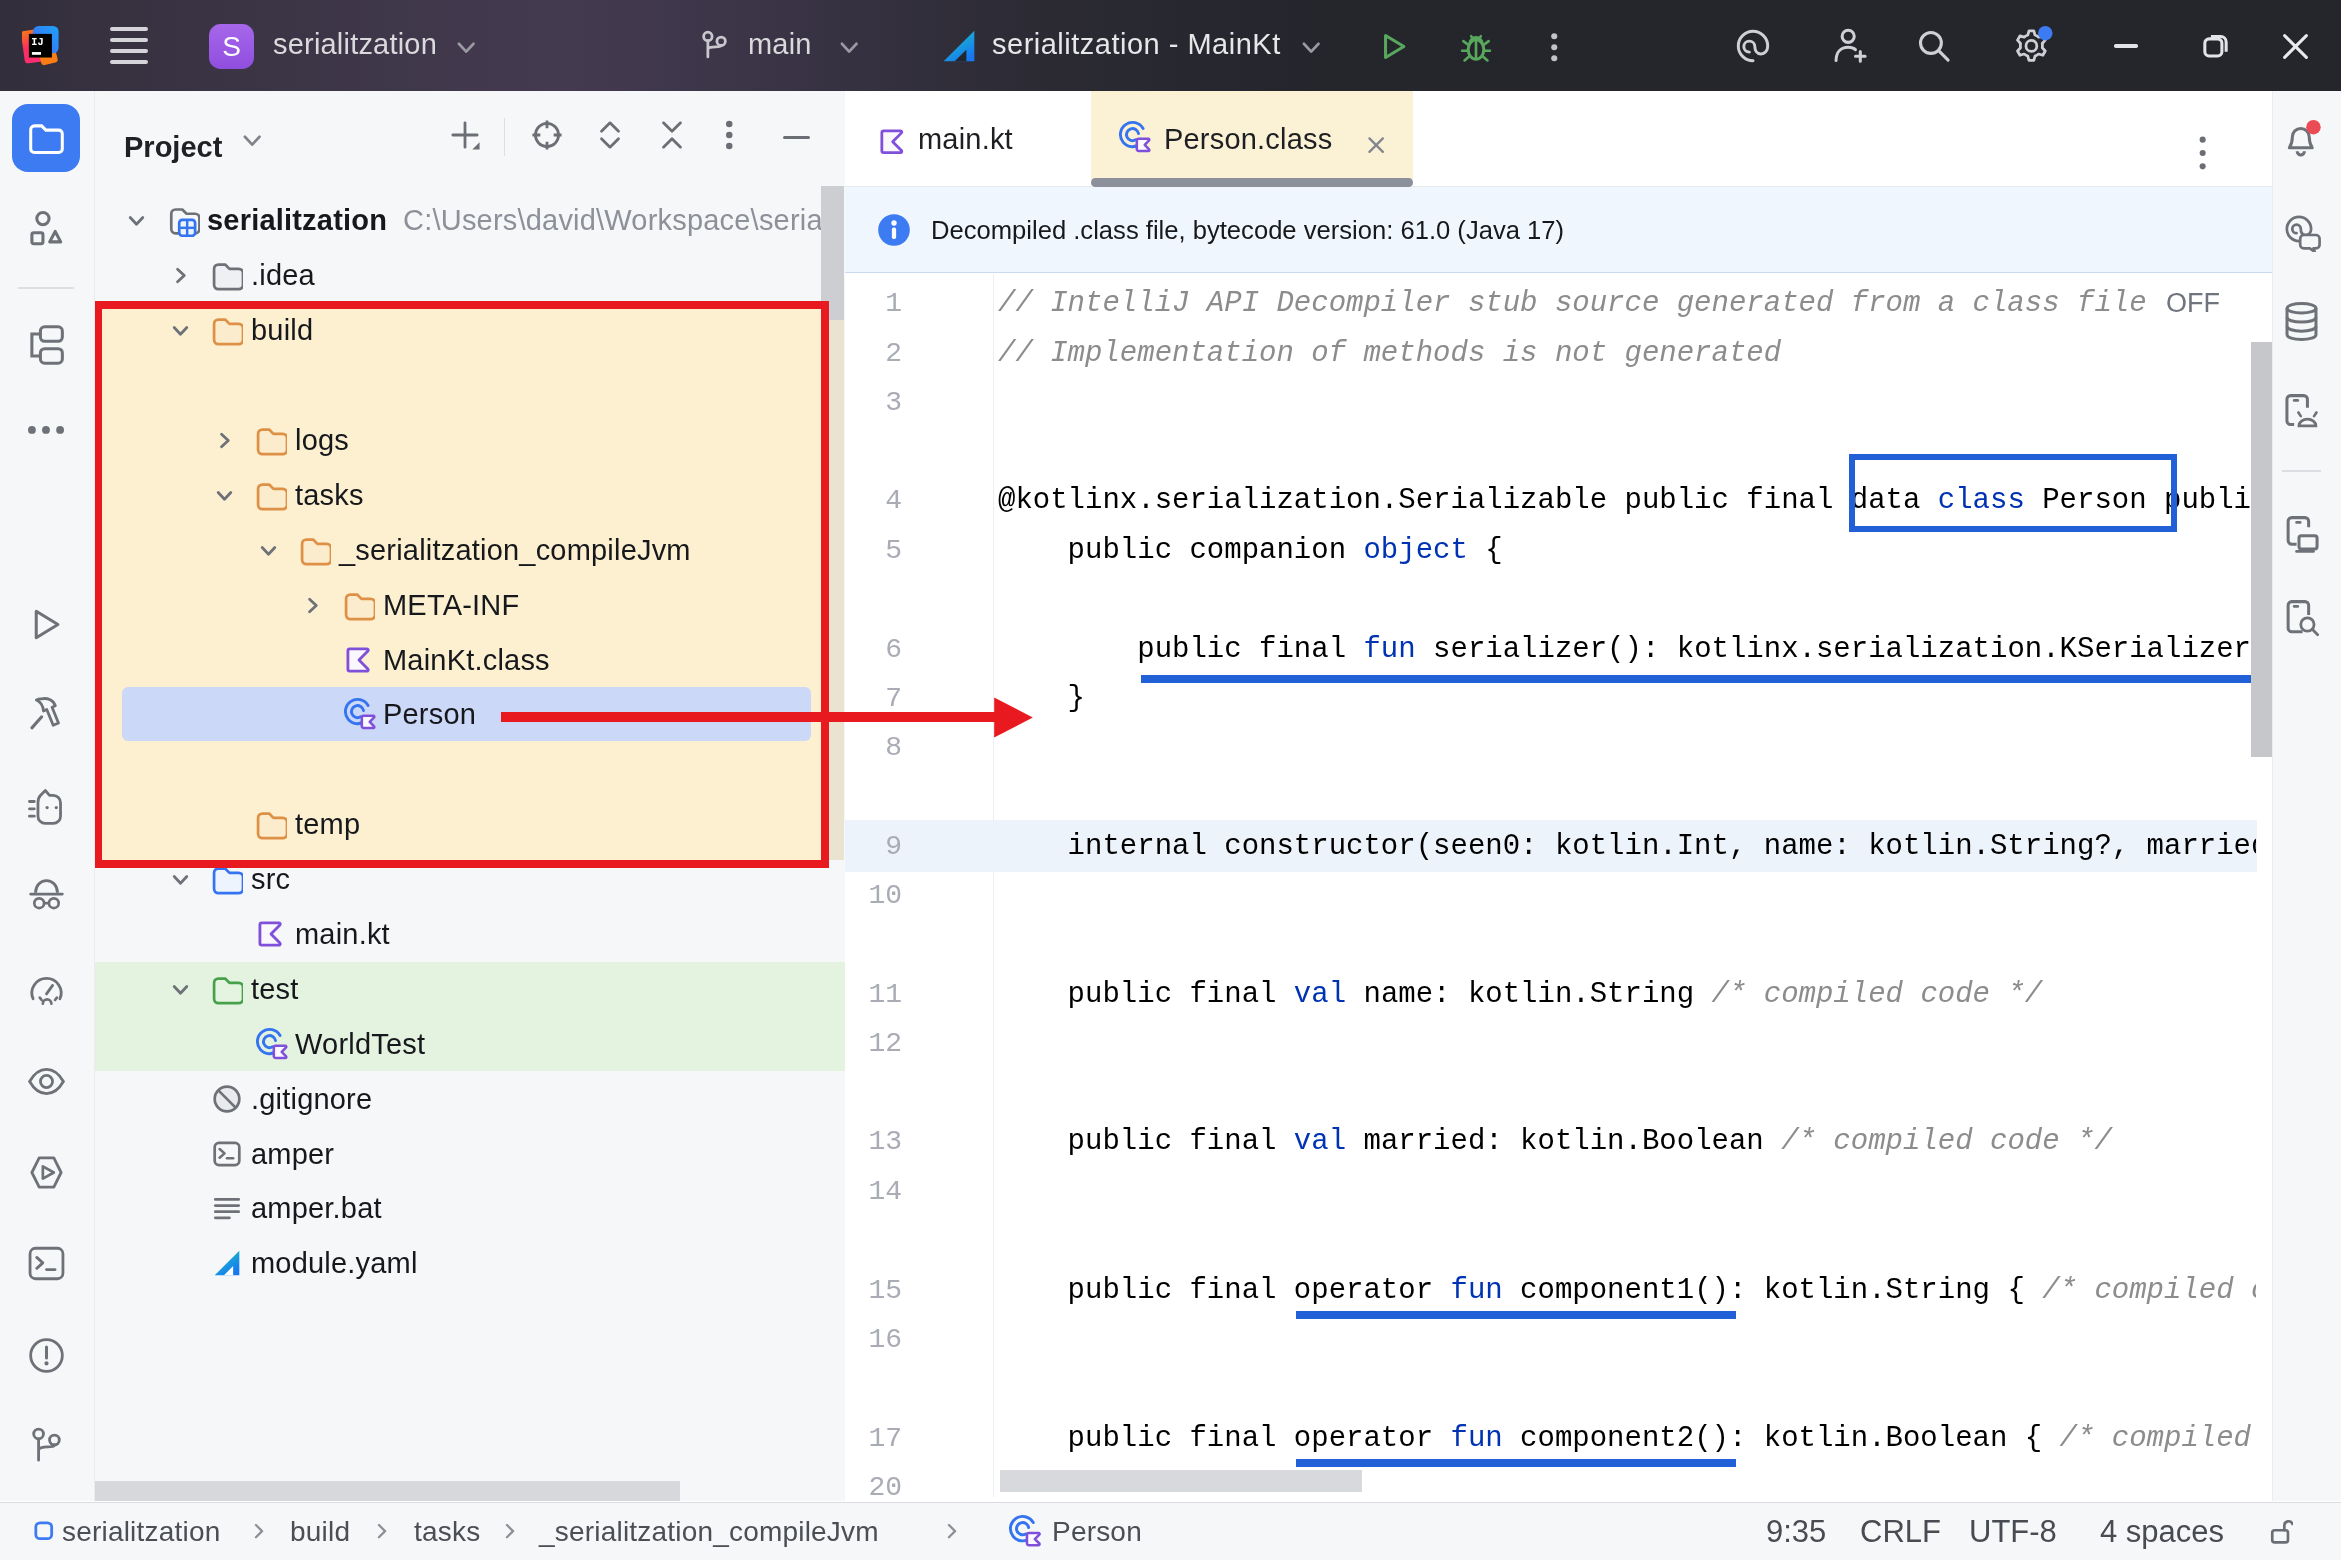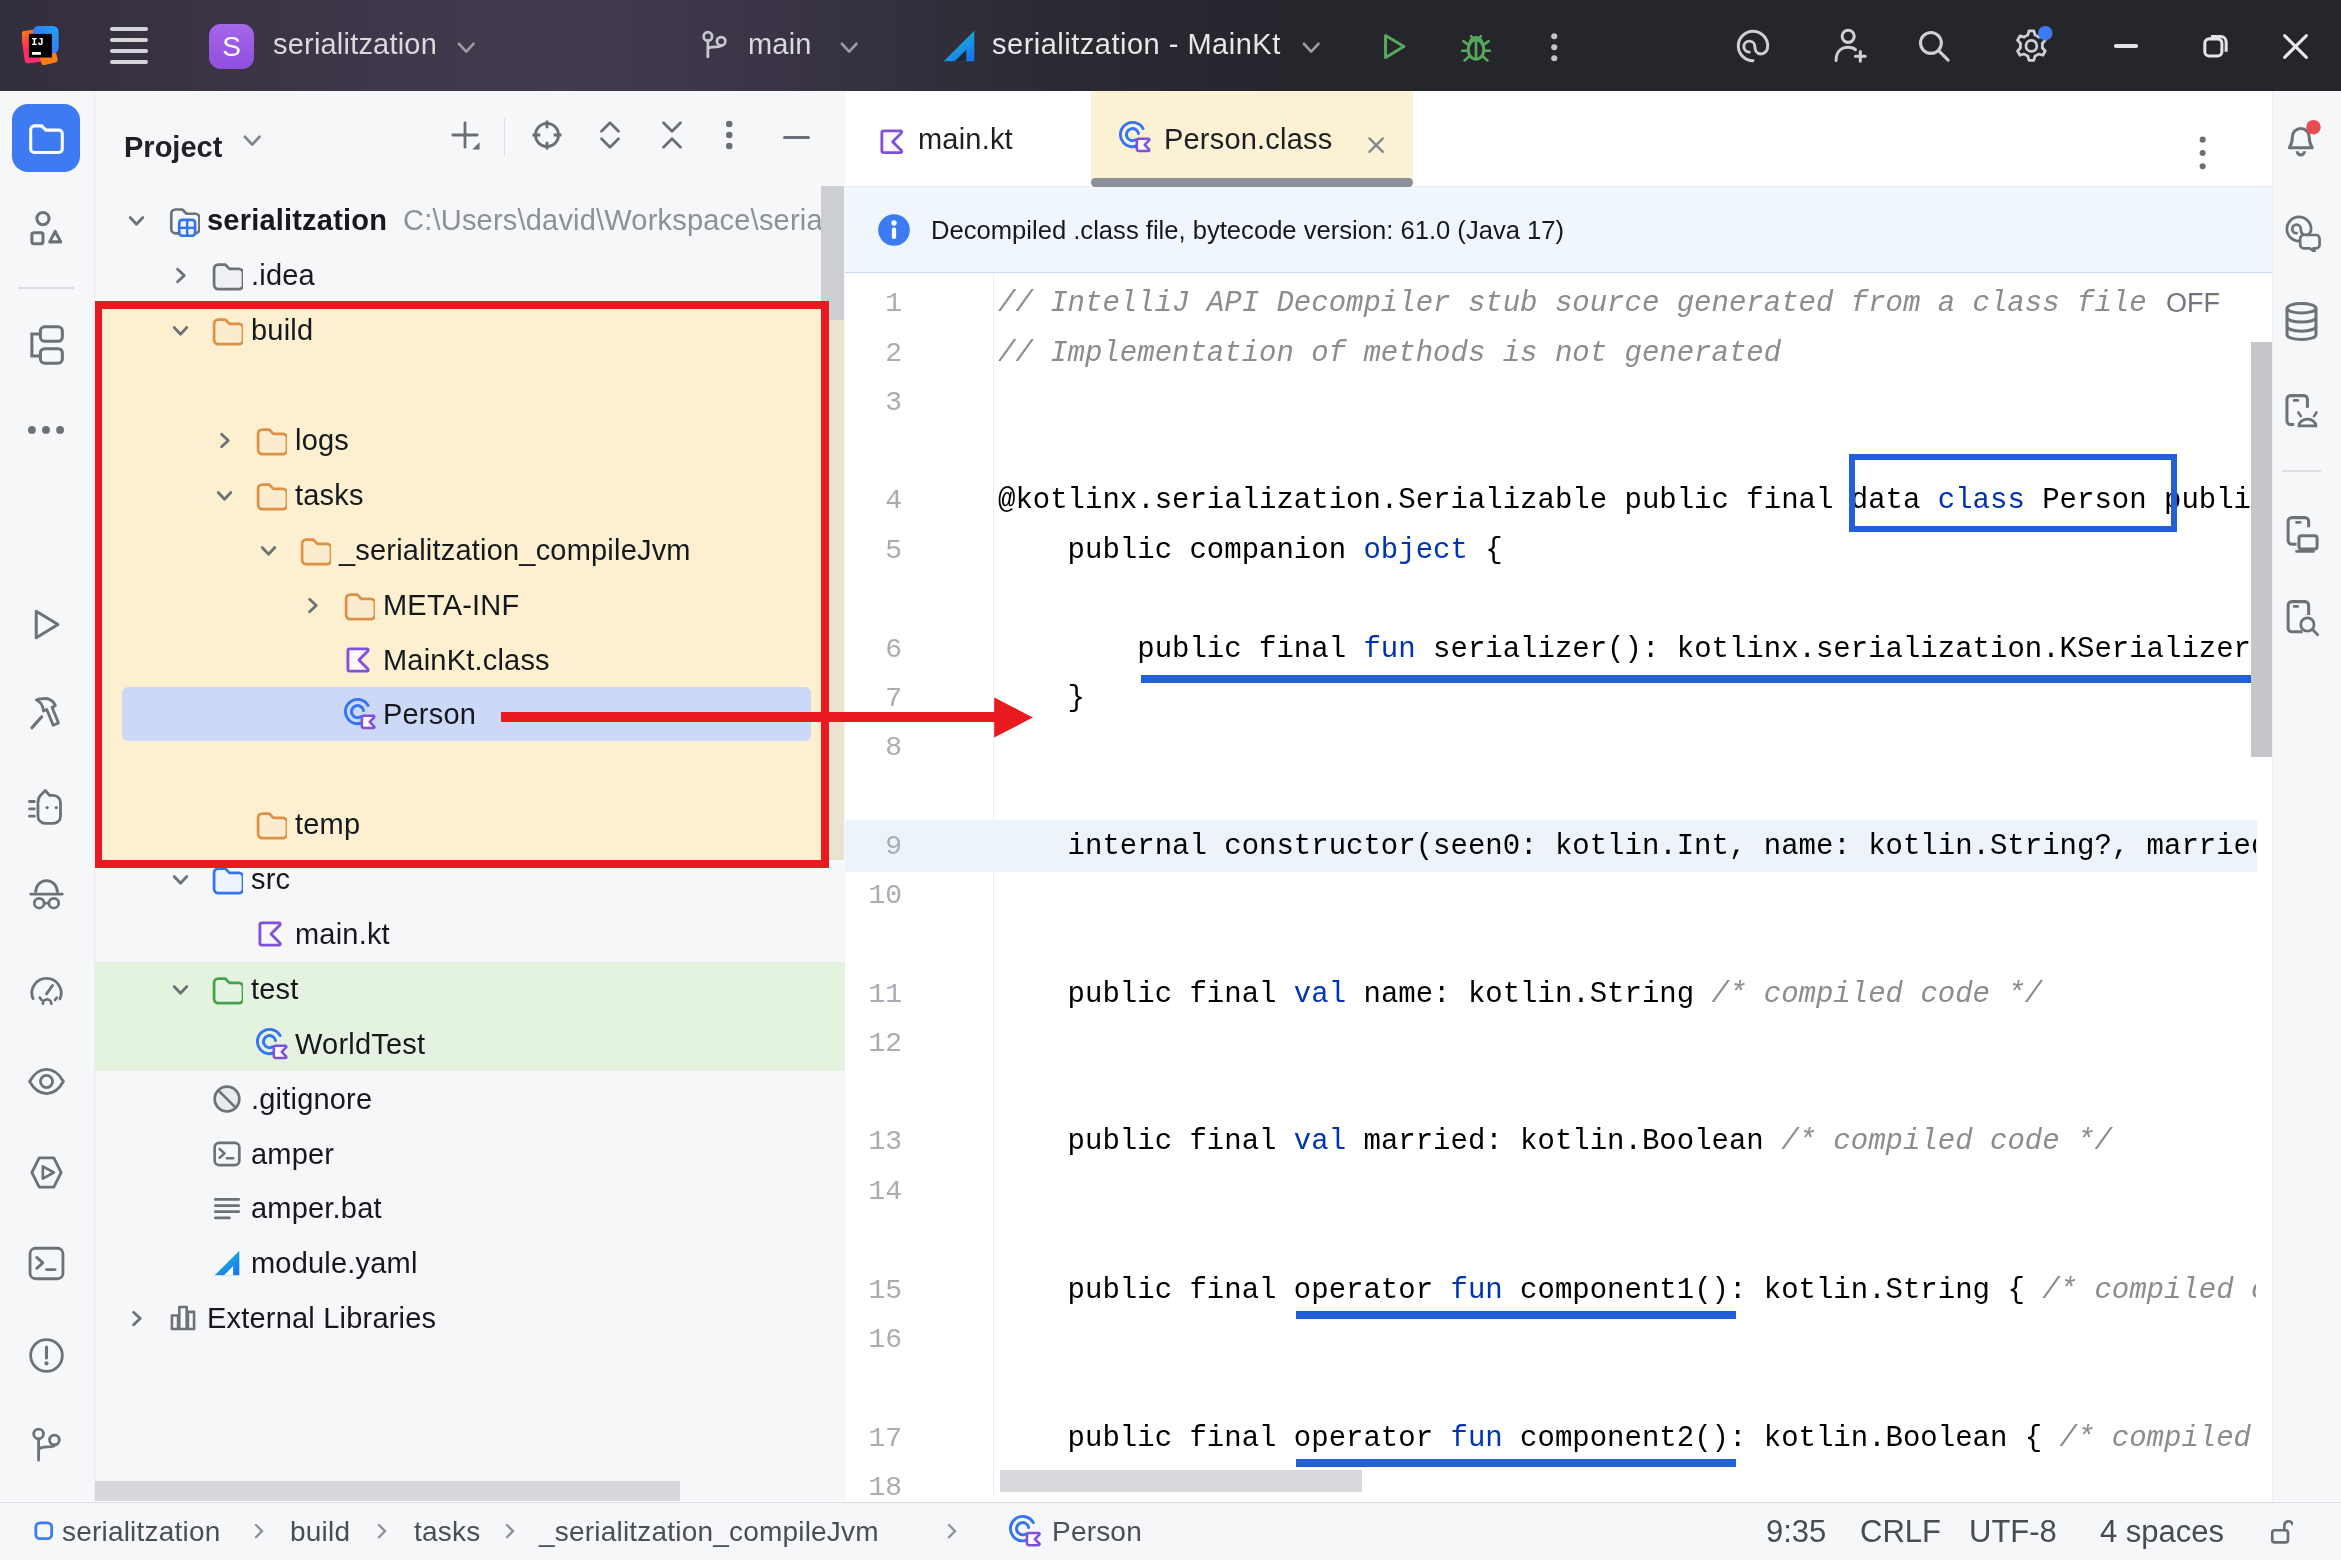--- a/index.html
+++ b/index.html
@@ -436,33 +436,20 @@
               <stop offset="0.5" stop-color="#19a3d8"></stop>
               <stop offset="1" stop-color="#1778f2"></stop>
             </linearGradient>
           </defs>
           <polygon points="6,46 46,6 46,46" fill="url(#ag)"></polygon>
           <polygon points="21,46 36,31 36,46" fill="#fff"></polygon>
         </svg>
       </div>
       <div>module.yaml</div>
     </div>
-<div class="trow" style="left:31px;top:1200px">
-      <div class="chev">
-        <svg width="21" height="21" viewBox="0 0 34 34">
-          <polyline points="12.240000,6.800000 23.120000,17.000000 12.240000,27.200000" fill="none" stroke="#6e7177" stroke-width="4.500000" stroke-linecap="round" stroke-linejoin="round"></polyline>
-        </svg>
-      </div>
-      <div class="tico">
-        <svg width="32" height="32" viewBox="0 0 52 52">
-          <path d="M8,22 h10 v22 H8 Z M20,8 h12 v36 H20 Z M34,16 h10 v28 H34 Z" fill="none" stroke="#6e7177" stroke-width="4.2" stroke-linejoin="round"></path>
-        </svg>
-      </div>
-      <div>External Libraries</div>
-    </div>
 </div>
 <div id="editor">
 <div class="a" style="left:148px;top:183px;width:1.2px;height:1223px;background:#eceef1"></div>
 <div class="a" style="left:0;top:729px;width:1412px;height:52px;background:#edf3fa"></div>
 <div class="a" style="left:0;top:95px;width:1427px;height:1.2px;background:#e8eaee"></div>
 <div class="a" style="left:32px;top:35px"><svg width="29" height="29" viewBox="0 0 48 48">
         <path d="M11,8 h28 a2,2 0 0 1 1.5,3.4 L26,26 40.5,40.6 a2,2 0 0 1 -1.5,3.4 H11 a3,3 0 0 1 -3,-3 V11 a3,3 0 0 1 3,-3 Z" fill="#faf7fe" stroke="#8150db" stroke-width="4.600000" stroke-linejoin="round"></path>
       </svg></div>
 <div class="a" style="left:73px;top:32px;font-size:29px;letter-spacing:0.2px;color:#1e1f23">main.kt</div>
 <div class="a" style="left:246px;top:0px;width:322px;height:88px;background:#fbf1d5"></div>
@@ -512,21 +499,21 @@
 <div class="cl" style="top:970px">    public final <span class="kw">val</span> name: kotlin.String <span class="cm">/* compiled code */</span></div>
 <div class="ln" style="top:1019px">12</div>
 <div class="ln" style="top:1117px">13</div>
 <div class="cl" style="top:1117px">    public final <span class="kw">val</span> married: kotlin.Boolean <span class="cm">/* compiled code */</span></div>
 <div class="ln" style="top:1167px">14</div>
 <div class="ln" style="top:1266px">15</div>
 <div class="cl" style="top:1266px">    public final operator <span class="kw">fun</span> component1(): kotlin.String { <span class="cm">/* compiled code */</span></div>
 <div class="ln" style="top:1315px">16</div>
 <div class="ln" style="top:1414px">17</div>
 <div class="cl" style="top:1414px">    public final operator <span class="kw">fun</span> component2(): kotlin.Boolean { <span class="cm">/* compiled code */</span></div>
-<div class="ln" style="top:1463px">18</div>
+<div class="ln" style="top:1463px">20</div>
 <div class="a" style="left:2152px;top:274px;width:104px;height:64px;background:#fff"></div>
 <div class="a" style="left:2166px;top:288px;font-size:27px;color:#70747e">OFF</div>
 <div class="a" style="left:1849px;top:454px;width:328px;height:78px;border:6.1px solid #2260d8"></div>
 <div class="a" style="left:1141px;top:675px;width:1114px;height:8px;background:#2260d8"></div>
 <div class="a" style="left:1296px;top:1311px;width:440px;height:8px;background:#2260d8"></div>
 <div class="a" style="left:1296px;top:1459px;width:440px;height:8px;background:#2260d8"></div>
 <div class="a" style="left:501px;top:712px;width:506px;height:10.4px;background:#e8191f"></div>
 <div class="a" style="left:993px;top:696px"><svg width="41" height="43" viewBox="0 0 68 70">
       <path d="M2,2 L66,35 L2,68 Z" fill="#e8191f"></path>
     </svg></div>

